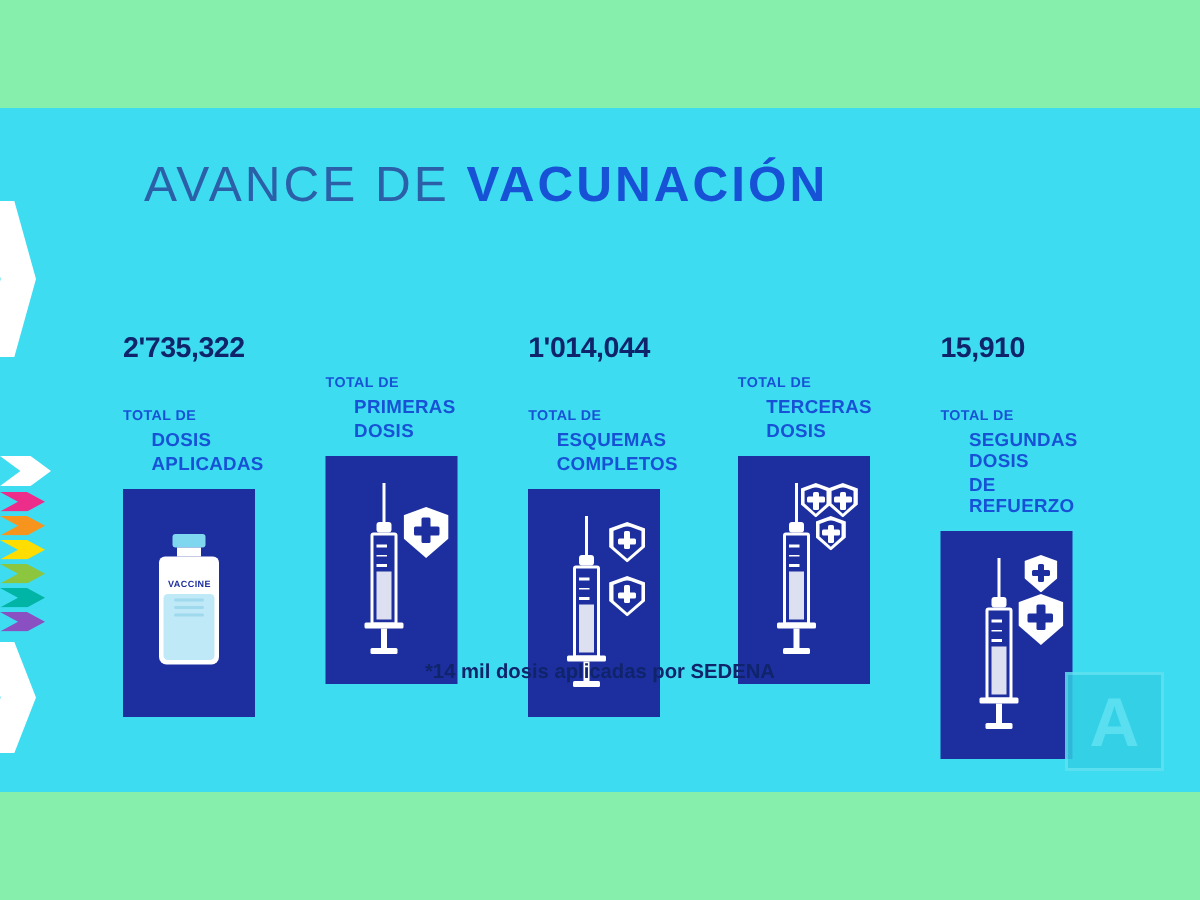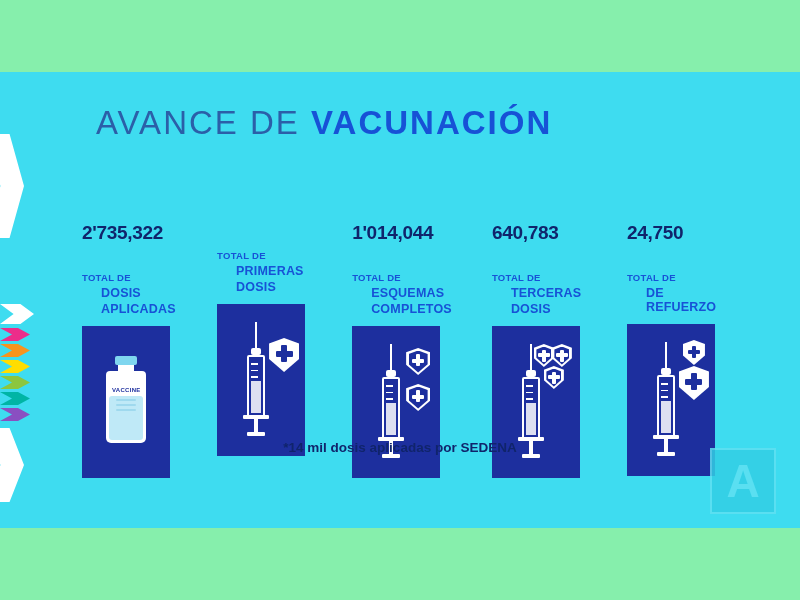--- a/index.html
+++ b/index.html
@@ -422,21 +422,20 @@
           <div class="shield-outline-wrap" style="left:54px; top:58px;">
             <div class="ring"></div>
               <div class="inner"></div>
               <div class="cv"></div>
               <div class="ch"></div>
           </div>
         </div>
       </div>
 
       <div class="stat">
-        <div class="number">640,783</div>
         <div class="eyebrow">TOTAL DE</div>
         <div class="label">TERCERAS</div>
         <div class="label">DOSIS</div>
         <div class="card">
           <div class="syringe">
             <div class="syr-needle"></div>
               <div class="syr-hub"></div>
             <div class="syr-barrel">
                 <div class="syr-fill"></div>
                 <div class="syr-ticks">
@@ -464,22 +463,23 @@
           <div class="shield-outline-wrap" style="left:52px; top:40px; width:20px; height:23px;">
             <div class="ring"></div>
               <div class="inner"></div>
               <div class="cv"></div>
               <div class="ch"></div>
           </div>
         </div>
       </div>
 
       <div class="stat">
-        <div class="number">24,750</div>
+        <div class="number">15,910</div>
         <div class="eyebrow">TOTAL DE</div>
+        <div class="label">SEGUNDAS DOSIS</div>
         <div class="label">DE REFUERZO</div>
         <div class="card">
           <div class="syringe">
             <div class="syr-needle"></div>
               <div class="syr-hub"></div>
             <div class="syr-barrel">
                 <div class="syr-fill"></div>
                 <div class="syr-ticks">
                   <i></i>
                   <i></i>

